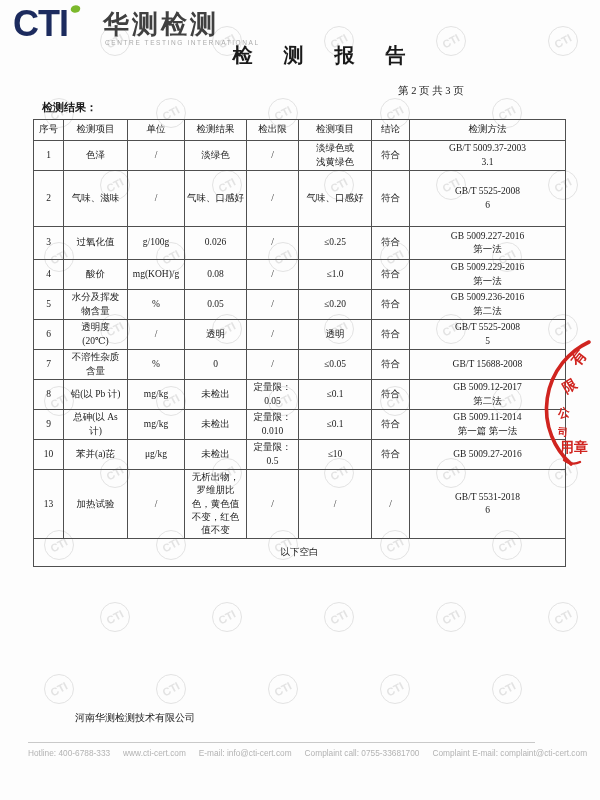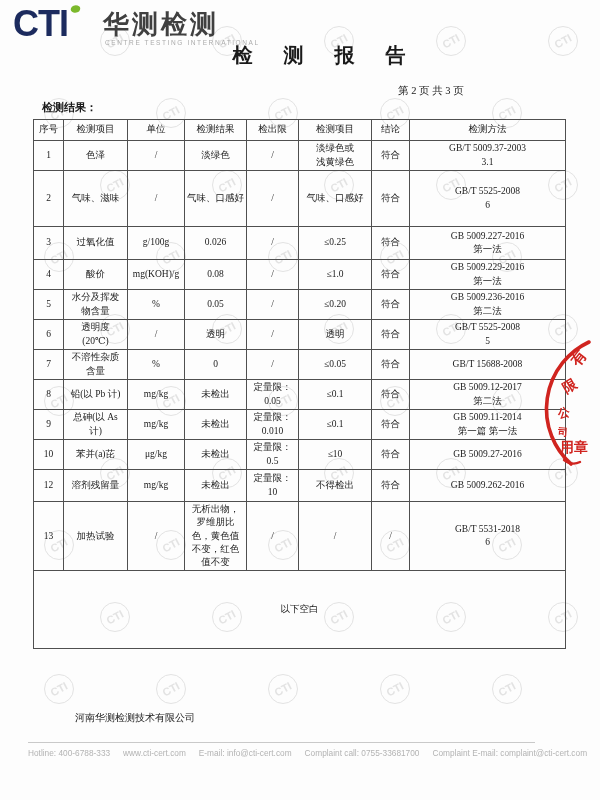--- a/index.html
+++ b/index.html
@@ -358,31 +358,20 @@
             <td>苯并(a)芘</td>
             <td>μg/kg</td>
             <td>未检出</td>
             <td>定量限：
 0.5</td>
             <td>≤10</td>
             <td>符合</td>
             <td>GB 5009.27-2016</td>
           </tr>
           <tr>
-            <td>12</td>
-            <td>溶剂残留量</td>
-            <td>mg/kg</td>
-            <td>未检出</td>
-            <td>定量限：
-10</td>
-            <td>不得检出</td>
-            <td>符合</td>
-            <td>GB 5009.262-2016</td>
-          </tr>
-          <tr>
             <td>13</td>
             <td>加热试验</td>
             <td>/</td>
             <td>无析出物，
 罗维朋比
 色，黄色值
 不变，红色
 值不变</td>
             <td>/</td>
             <td>/</td>

